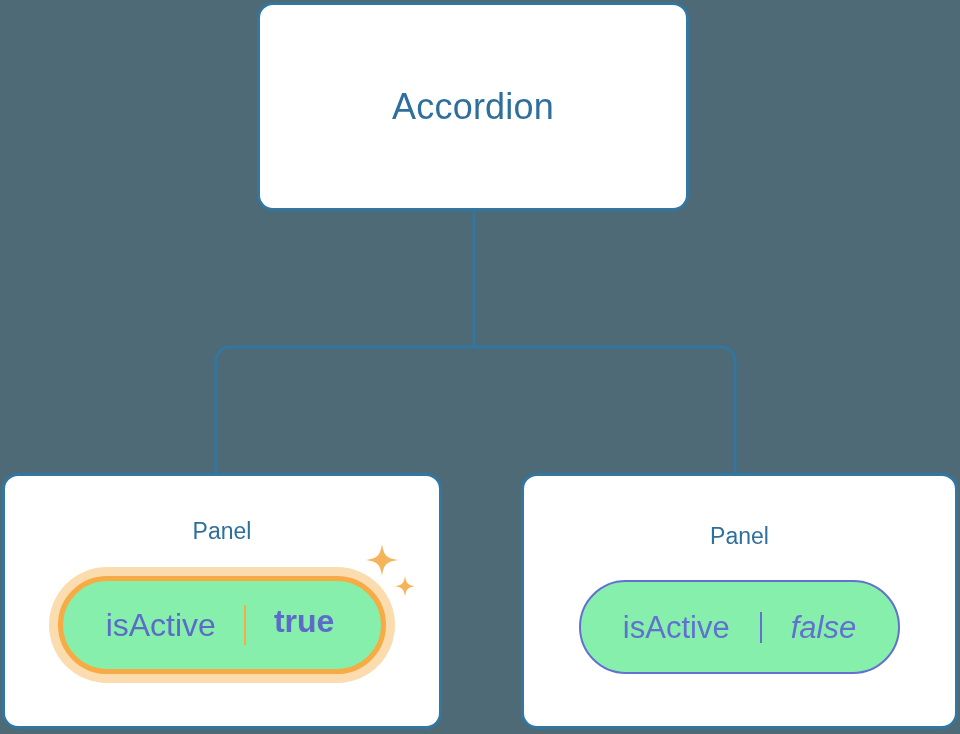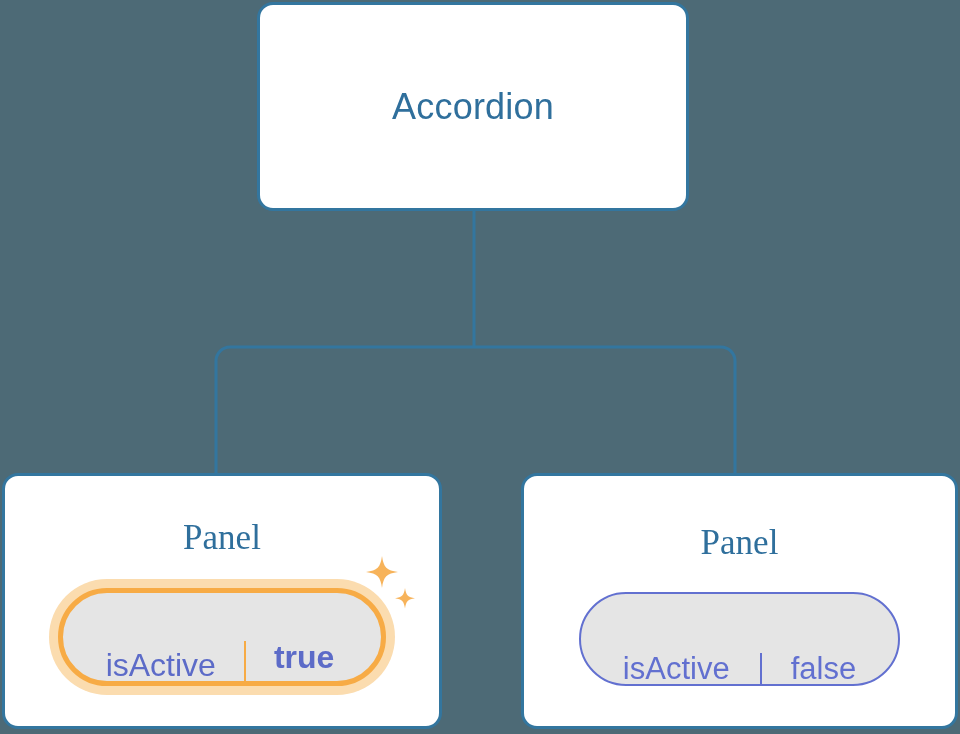--- a/index.html
+++ b/index.html
@@ -76,44 +76,43 @@
   .panel-inner {
     position: relative;
     width: 100%;
     height: 100%;
     display: flex;
     flex-direction: column;
     align-items: center;
   }
   .node-title {
     color: #2f6f9c;
-    font-size: 35px;
+    font-size: 23px;
     font-weight: 400;
     line-height: 1;
     white-space: nowrap;
-    font-family: Liberation Serif, serif;
   }
   #card-panel-left .node-title { margin-top: 44px; }
   #card-panel-right .node-title { margin-top: 49px; }
 
   
   .pill-wrap {
     position: relative;
     display: inline-flex;
   }
   #pill-wrap-left  { margin-top: 33px; }
   #pill-wrap-right { margin-top: 32px; }
 
   .pill {
     position: relative;
     display: flex;
-    align-items: flex-end;
+    align-items: center;
     box-sizing: border-box;
     border-radius: 999px;
-    background: #e5e5e5;
+    background: #86efac;
     overflow: hidden;
   }
 
   .pill-cell {
     display: flex;
     align-items: center;
     justify-content: center;
     box-sizing: border-box;
     white-space: nowrap;
     line-height: 1;
@@ -126,20 +125,21 @@
   }
   .pill--plain .pill-cell {
     color: #6270d0;
     font-size: 31px;
     font-weight: 400;
   }
   .pill--plain .pill-key   { padding: 0 30px 0 42px; }
   .pill--plain .pill-value {
     padding: 0 42px 0 29px;
     border-left: 2px solid #6270d0;
+    font-style: italic;
   }
 
   
   .pill--highlight {
     border: 5px solid #f7ab45;
     height: 98px;
     box-shadow: 0 0 0 9px #fbdcaf;
   }
   .pill--highlight .pill-cell {
     color: #5c6bc8;

